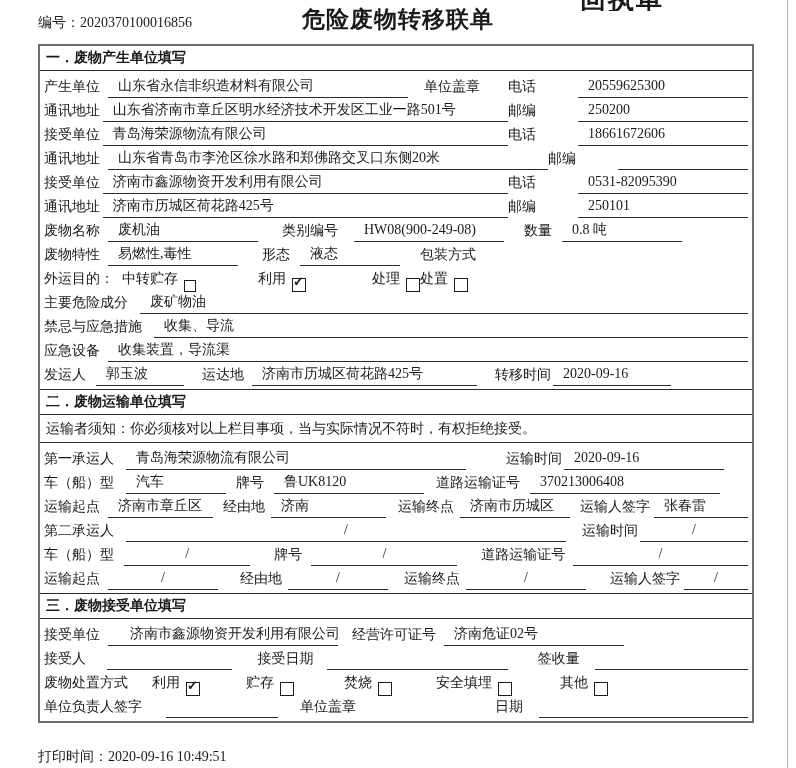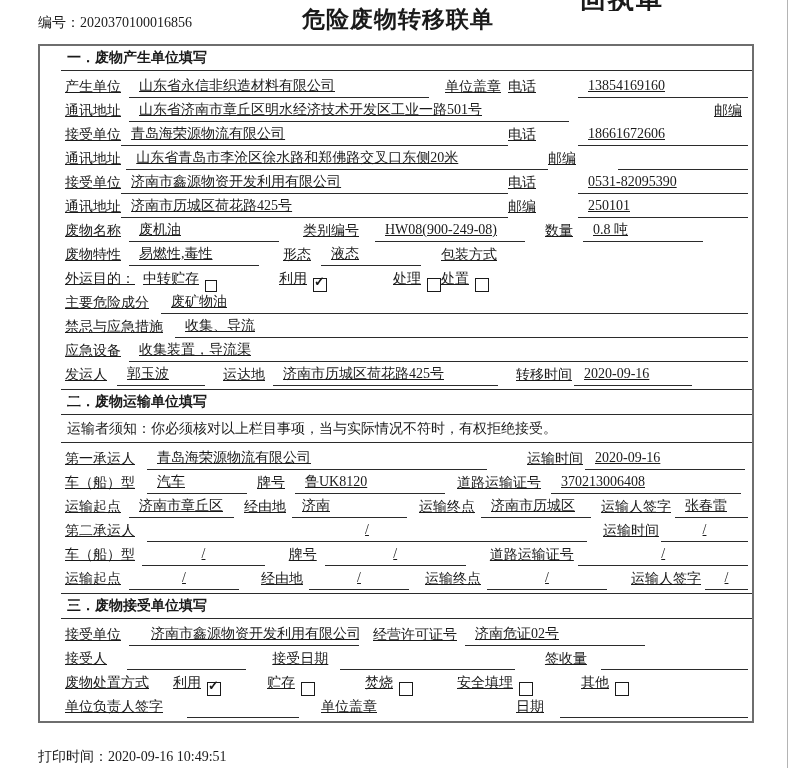--- a/index.html
+++ b/index.html
@@ -10,26 +10,26 @@
     font-size:14px;
   }
   .page-edge{position:absolute;top:0;right:8px;width:1px;height:768px;background:#b4b4b4;}
   
   .hdr{position:relative;height:44px;}
   .serial{position:absolute;left:38px;top:14px;font-size:14px;white-space:nowrap;}
   .title{position:absolute;left:0;right:0;top:4px;text-align:center;font-size:23px;font-weight:bold;letter-spacing:1px;}
   .stamp-clip{position:absolute;left:580px;top:0;width:130px;height:11px;overflow:hidden;}
   .stamp-clip span{display:block;margin-top:-17px;font-size:26px;font-weight:bold;letter-spacing:2px;font-family:"Liberation Sans","DejaVu Sans",sans-serif;}
   
-  .form{position:absolute;left:38px;top:44px;width:716px;border:2px solid #6e6e6e;box-sizing:border-box;background:#fff;padding-left:21px;}
+  .form{position:absolute;left:38px;top:44px;width:716px;border:2px solid #6e6e6e;box-sizing:border-box;background:#fff;}
   .sec-hd{height:24px;line-height:24px;padding-left:6px;font-weight:bold;font-size:14px;border-bottom:1px solid #2b2b2b;}
   .sec-hd.mid{border-top:1px solid #2b2b2b;}
   .notice{height:27px;line-height:27px;padding-left:6px;border-bottom:1px solid #2b2b2b;}
   .rows{padding:3px 4px 3px 4px;}
-  .row{display:flex;align-items:flex-end;height:24px;box-sizing:border-box;text-decoration:underline;}
+  .row{display:flex;align-items:flex-end;height:24px;box-sizing:border-box;}
   .lbl{white-space:nowrap;line-height:22px;}
   .u{border-bottom:1px solid #2b2b2b;padding-left:10px;white-space:nowrap;line-height:22px;box-sizing:border-box;overflow:hidden;}
   .u.c{text-align:center;padding-left:0;}
   .u.fx{flex:1;}
   .rgrp{margin-left:auto;display:flex;align-items:flex-end;gap:36px;}
   .cb{display:inline-block;width:12px;height:12px;border:1px solid #1a1a1a;margin-left:6px;position:relative;top:2px;background:#fff;}
   .cb.checked::after{content:"\2713";position:absolute;left:0px;top:-5px;font-size:13px;font-weight:bold;}
   .cb.sm{width:10px;height:10px;}
   .opt{display:flex;align-items:flex-end;}
   
@@ -52,29 +52,30 @@
 
   <div class="sec-hd">一．废物产生单位填写</div>
   <div class="rows">
 
     <div class="row">
       <span class="lbl" style="width:64px">产生单位</span>
       <span class="u" style="width:300px">山东省永信非织造材料有限公司</span>
       <span class="lbl" style="margin-left:16px">单位盖章</span>
       <span class="rgrp">
         <span class="lbl" style="width:34px">电话</span>
-        <span class="u" style="width:170px">13854169160</span>
+        <span class="u" style="width:170px">20559625300</span>
       </span>
     </div>
 
     <div class="row">
       <span class="lbl" style="width:64px">通讯地址</span>
       <span class="u" style="width:440px">山东省济南市章丘区明水经济技术开发区工业一路501号</span>
       <span class="rgrp">
         <span class="lbl" style="width:34px">邮编</span>
+        <span class="u" style="width:170px">250200</span>
       </span>
     </div>
 
     <div class="row">
       <span class="lbl" style="width:64px">接受单位</span>
       <span class="u" style="width:440px">青岛海荣源物流有限公司</span>
       <span class="rgrp">
         <span class="lbl" style="width:34px">电话</span>
         <span class="u" style="width:170px">18661672606</span>
       </span>

